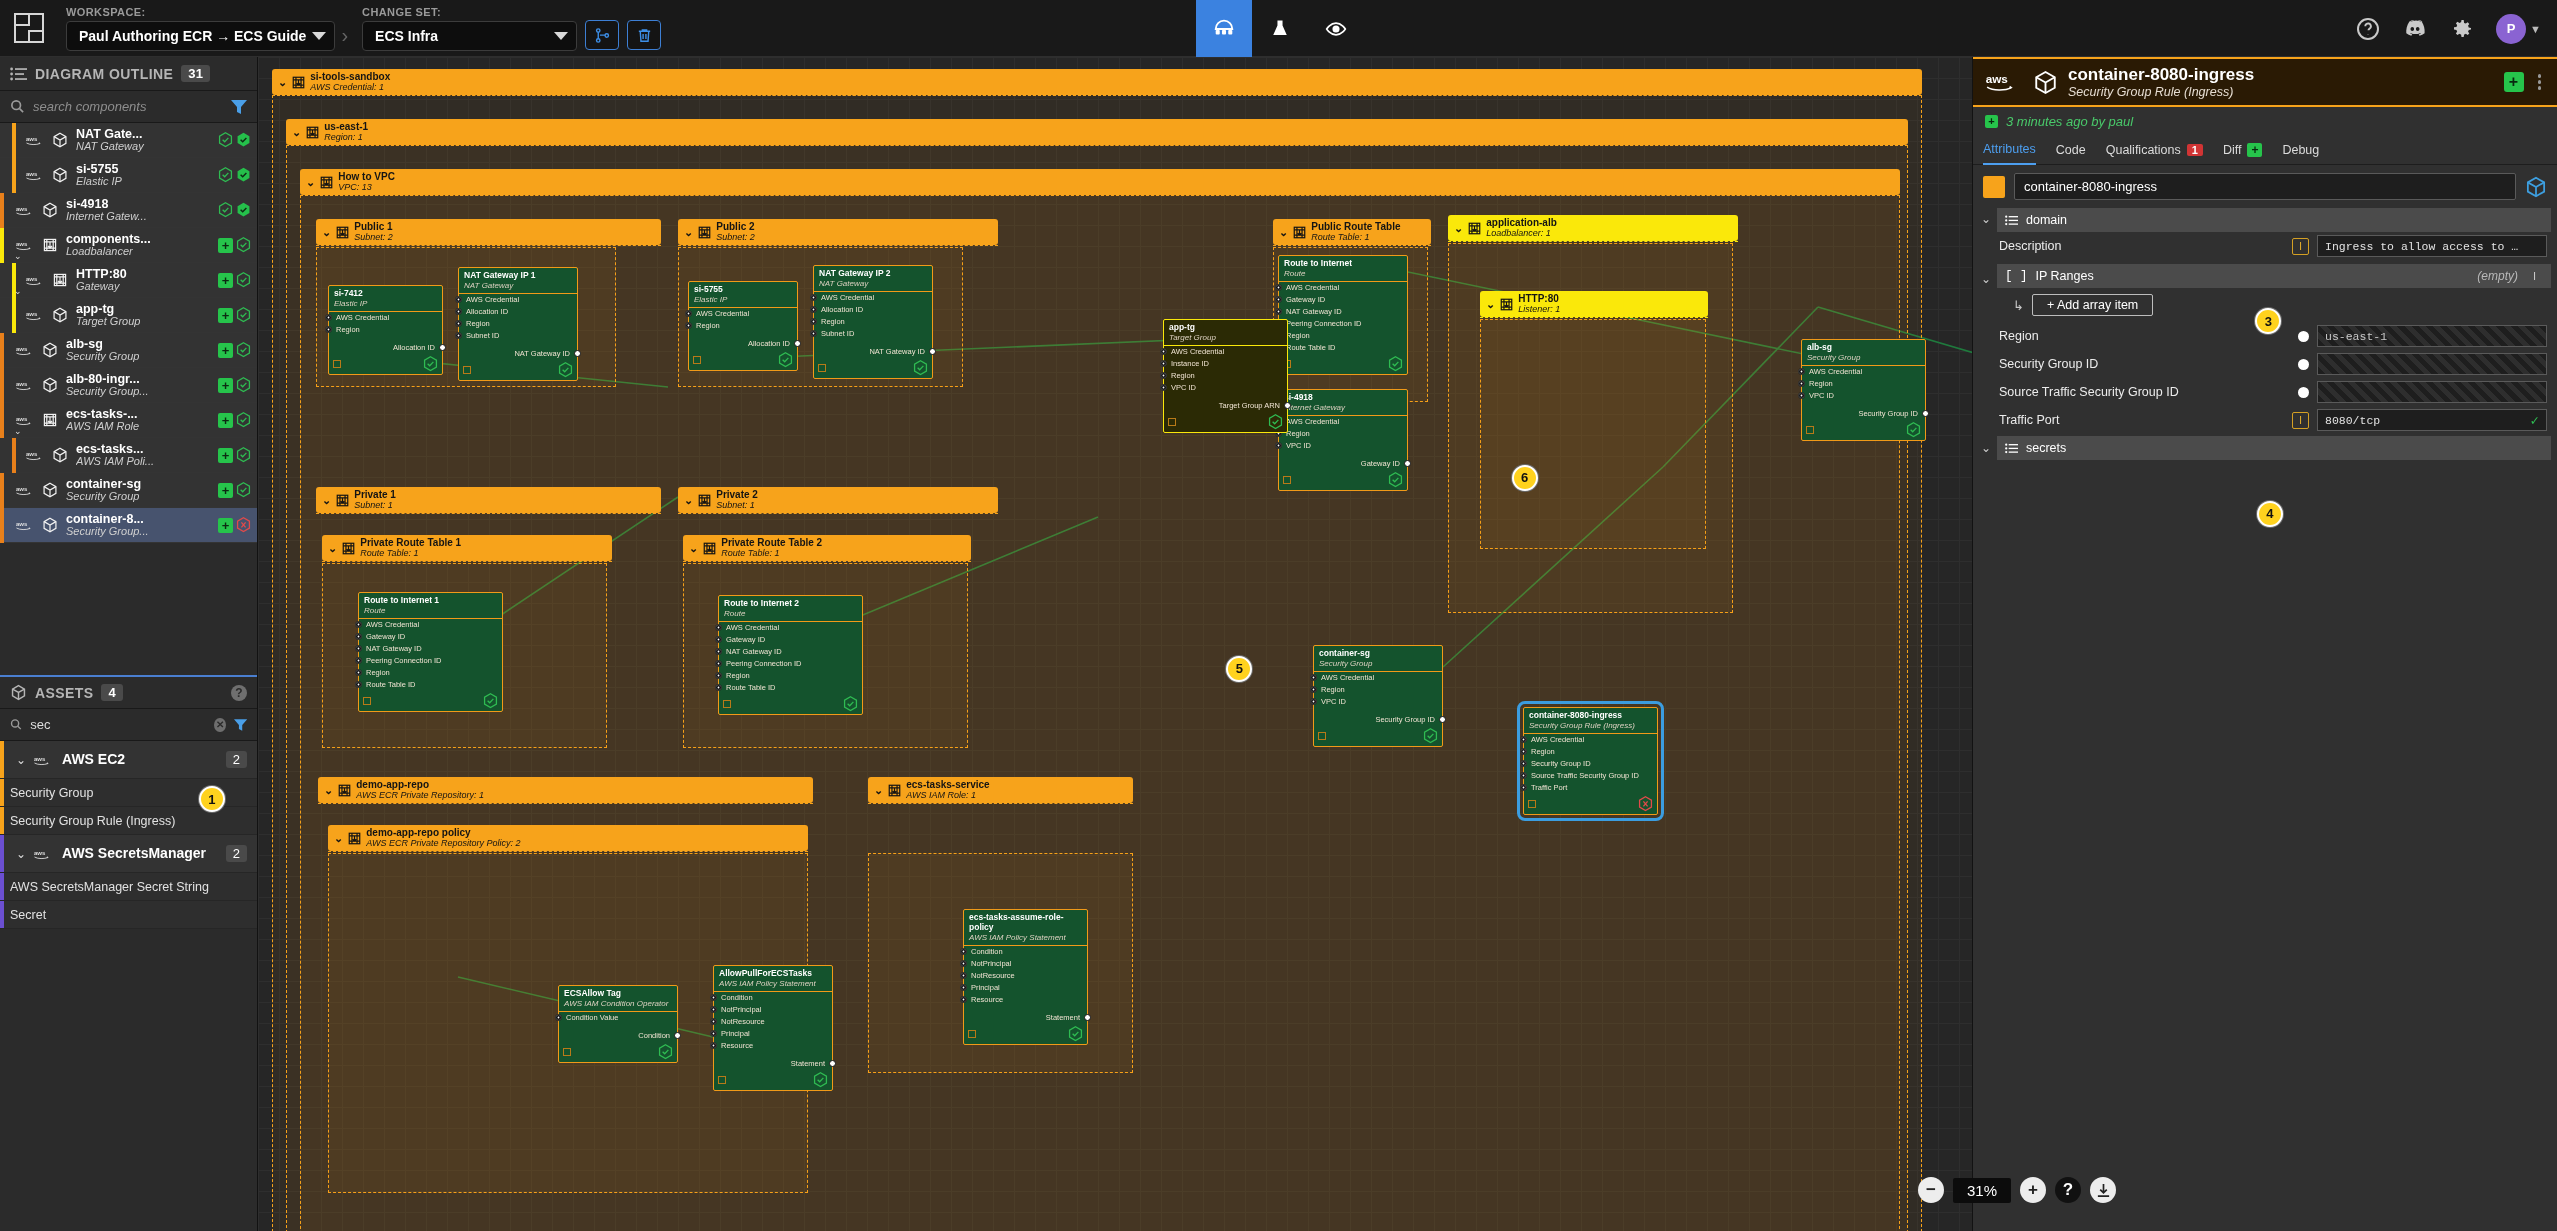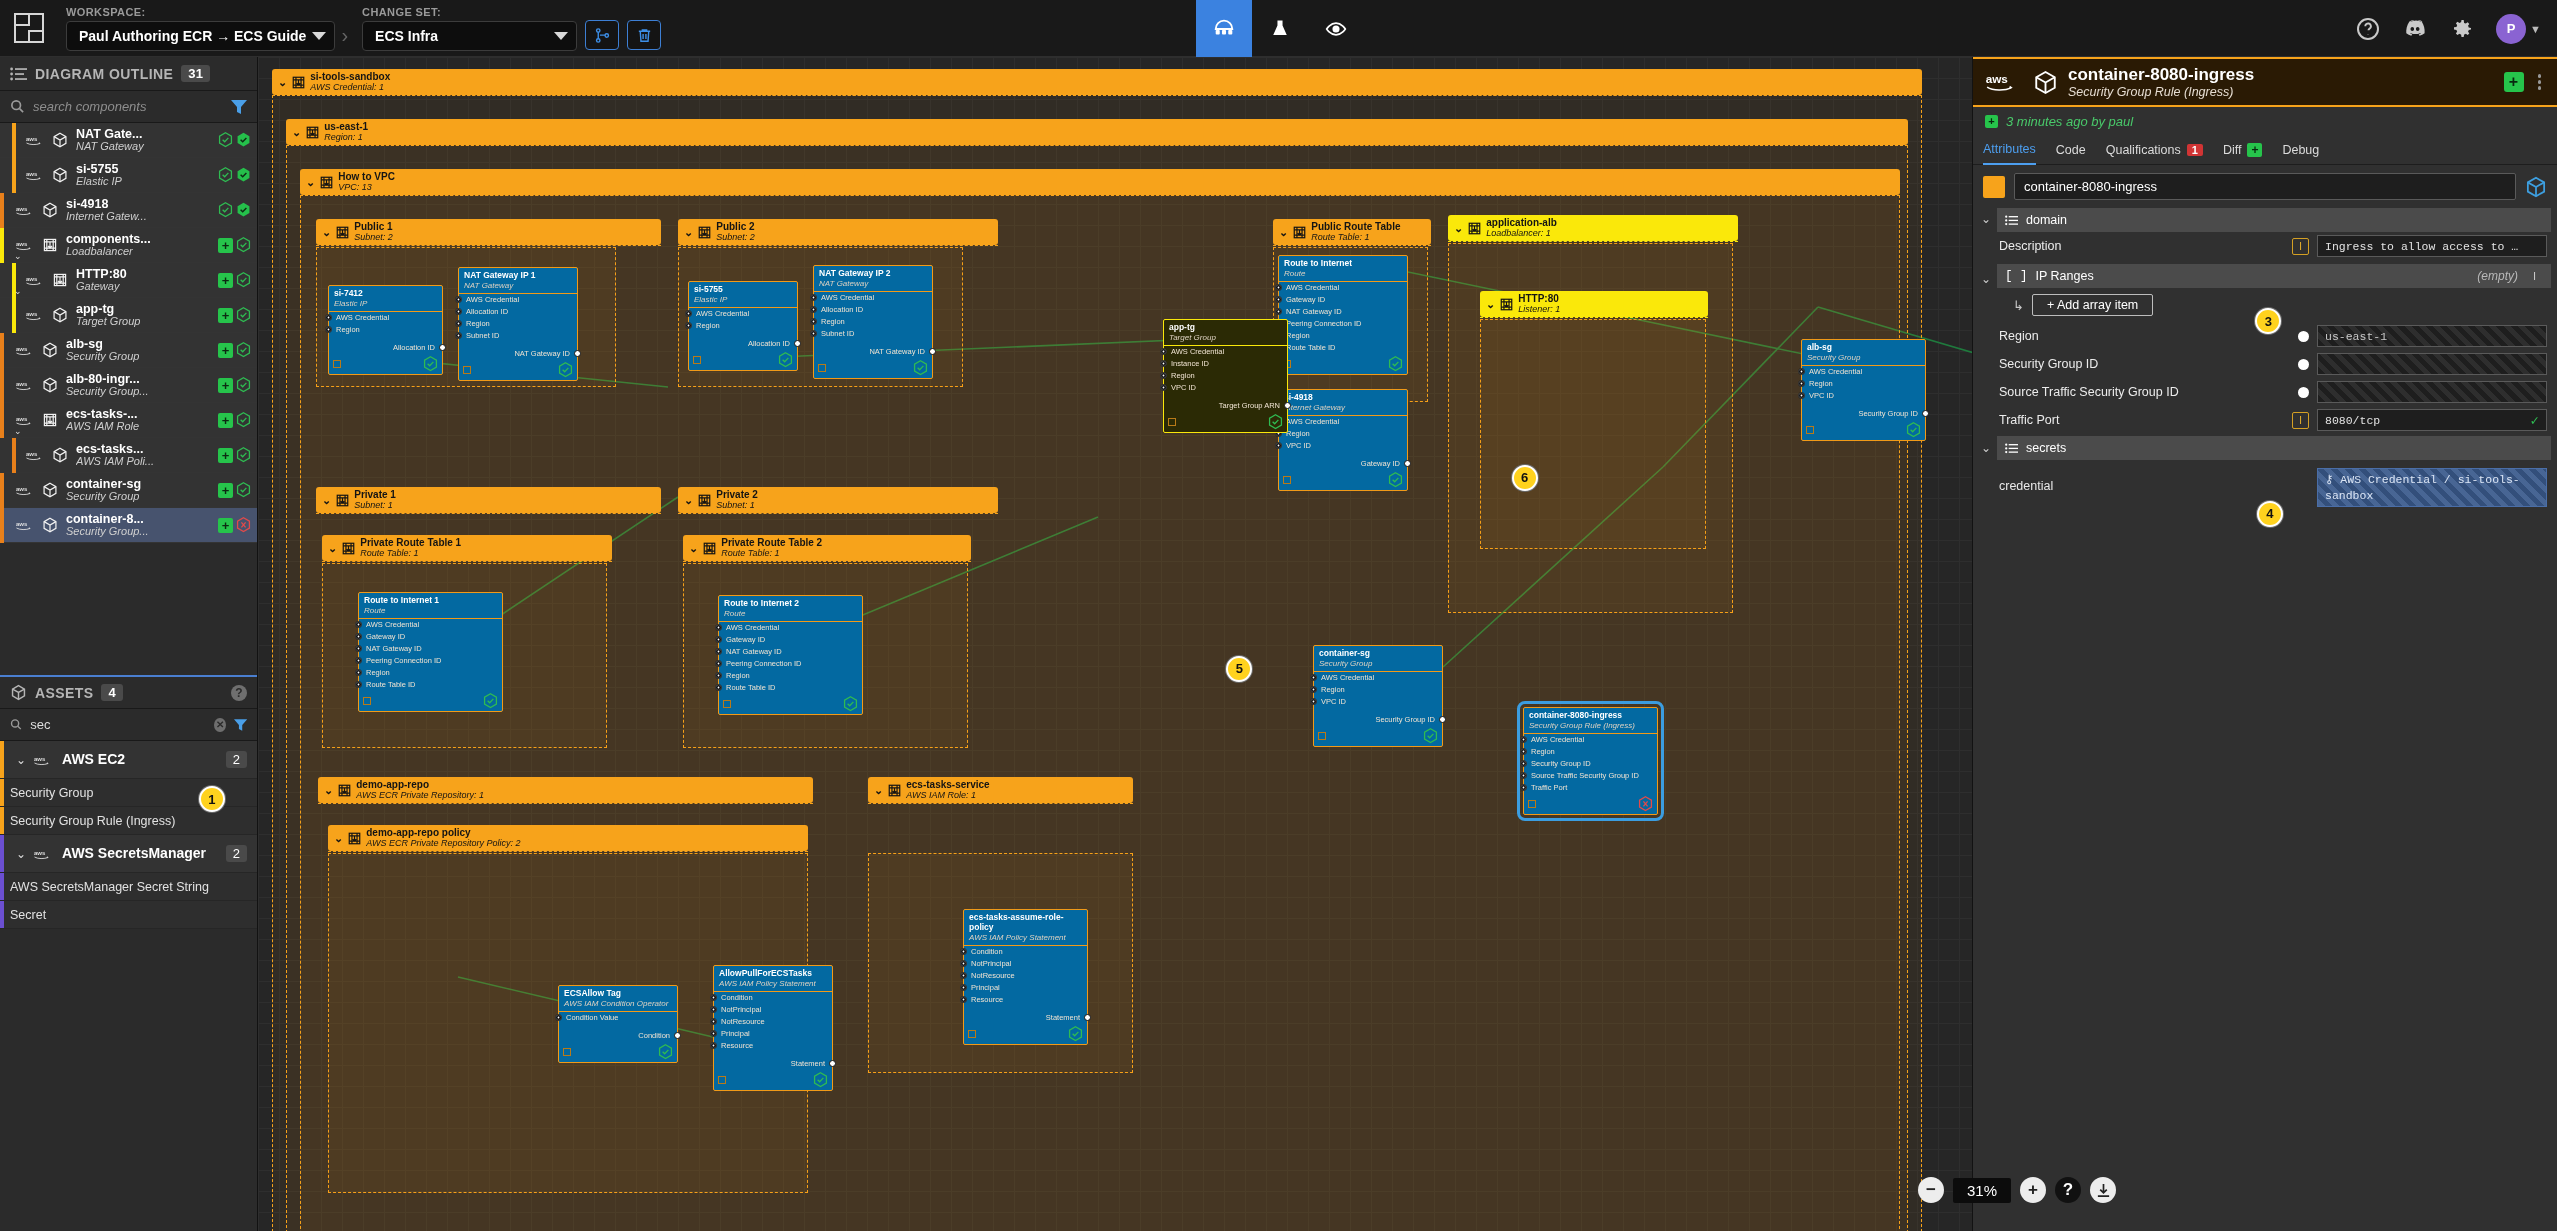--- a/index.html
+++ b/index.html
@@ -112,21 +112,21 @@
   .fhead .ftxt{ line-height:1.02; }
   .fhead .ft1{ font-size:10px;font-weight:bold;white-space:nowrap; }
   .fhead .ft2{ font-size:9px;font-style:italic;white-space:nowrap; }
   .fhead .chev{ font-size:11px; font-weight:bold; }
   .fbody{ border:1px dashed #F7A31B; border-top:none; background:rgba(247,163,27,0.055); }
   .fbody.yellowb{ border-color:#FAE80A; background:rgba(250,232,10,0.07); }
 
   
   .card{
     position:absolute; border:1px solid #F19A18; border-radius:2px;
-    background:#0369a1; color:#f0e3d2; font-size:8px;
+    background:#14532d; color:#f0e3d2; font-size:8px;
   }
   .card.yellow{ border-color:#FAE80A; background:#2b2a05; }
   .card.selected{ outline:3px solid #3b9de0; outline-offset:3px; }
   .card .chead{ border-bottom:1px solid #F19A18; padding:3px 5px; line-height:1.15; position:relative;}
   .card.yellow .chead{ border-bottom-color:#FAE80A; }
   .card .cname{ font-size:8.5px;font-weight:bold;color:#fff; }
   .card .ctype{ font-size:8px;font-style:italic;color:#ded2c2; }
   .card .prow{ display:flex;align-items:center;gap:4px;padding:1px 5px;font-size:7.5px;height:12px;}
   .sock{ width:7px;height:7px;border-radius:50%;background:#fff;border:1px solid #111;flex:none;
          box-shadow:inset 0 0 0 1.6px #111; margin-left:-9px;}
@@ -1573,19 +1573,13 @@
           <rect x="4" y=".7" width="10" height="1.4"></rect>
         <circle cx="1.3" cy="5.4" r="1.2"></circle>
           <rect x="4" y="4.7" width="10" height="1.4"></rect>
         <circle cx="1.3" cy="9.4" r="1.2"></circle>
           <rect x="4" y="8.7" width="10" height="1.4"></rect>
       </svg>
       <span>secrets</span>
     </div>
   </div>
 
-  <div class="credwrap">
-    <div style="flex:1;padding-top:11px">credential</div>
-    <div class="cred-chip">
-      <span>⚷ </span><span>AWS Credential / si-tools-sandbox</span>
-    </div>
-  </div>
 </div>
 
 </body></html>

